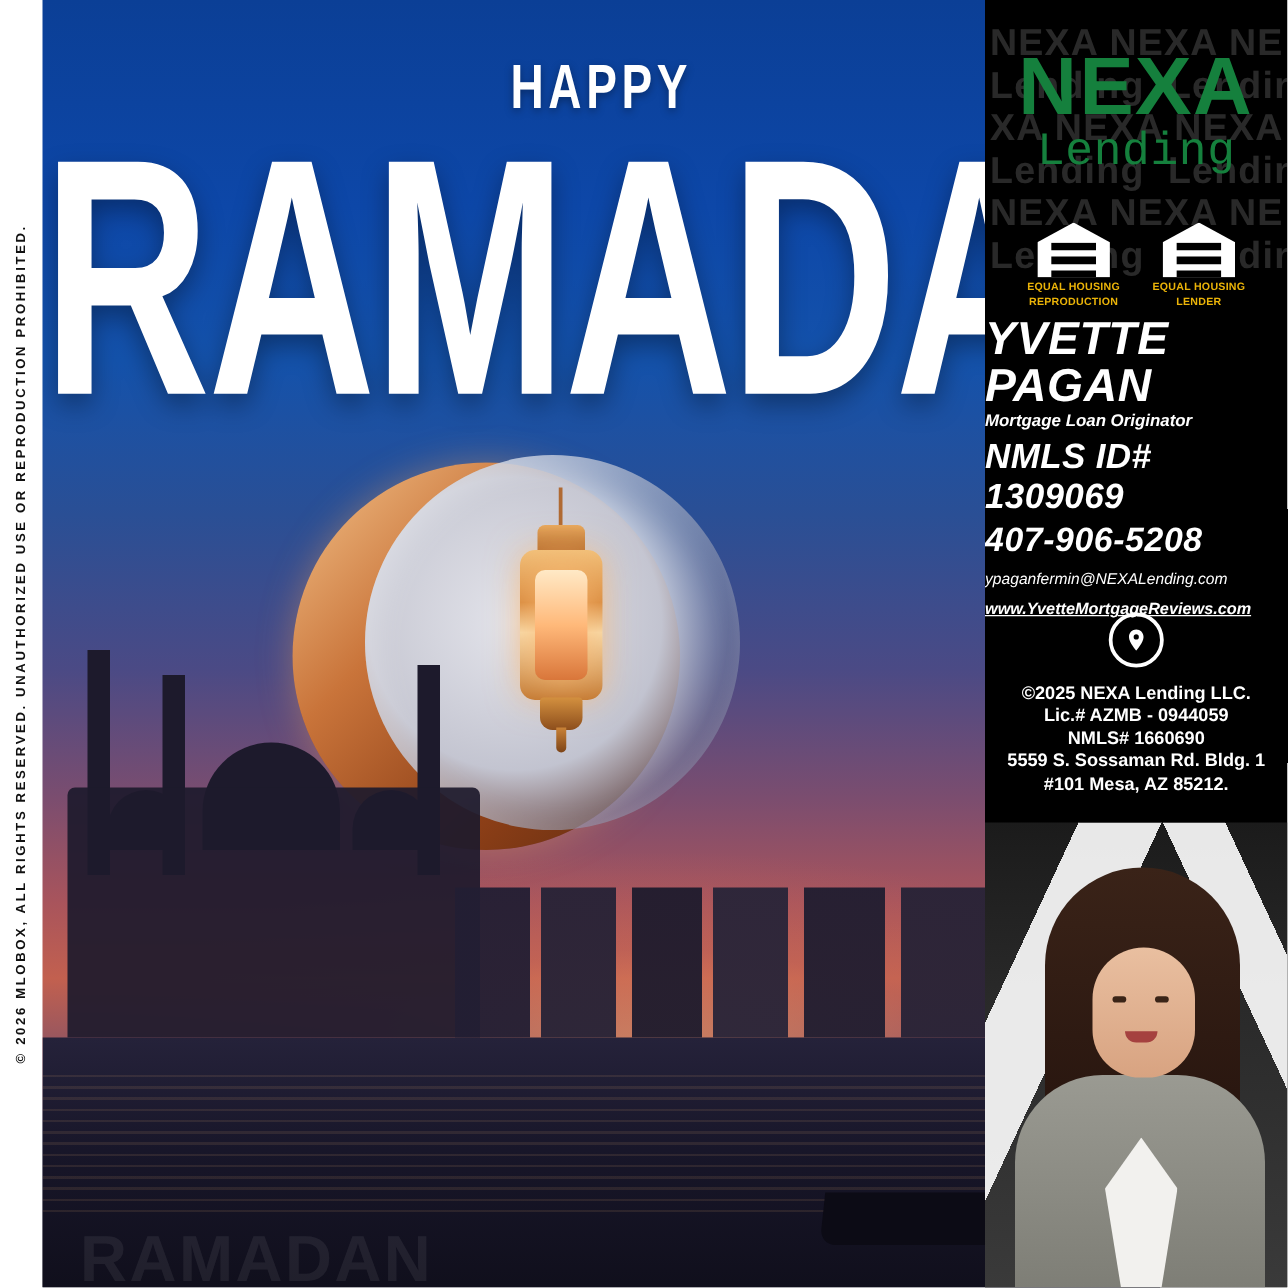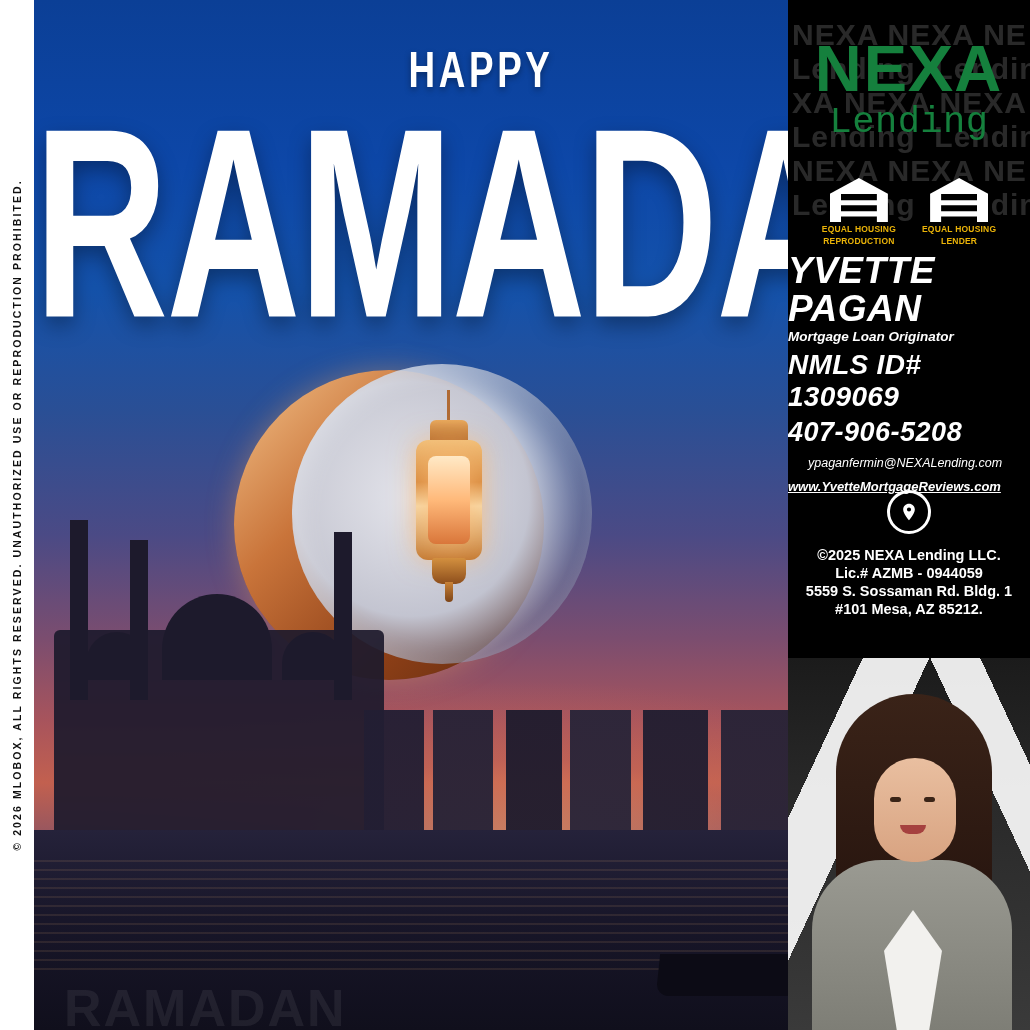--- a/index.html
+++ b/index.html
@@ -308,21 +308,21 @@
   .agent .title {
     font-size:13.5px; font-weight:bold; margin-top:2px;
   }
   .agent .nmls {
     font-size:28px; font-weight:900; margin-top:5px; letter-spacing:.3px;
   }
   .agent .phone {
     font-size:27px; font-weight:900; margin-top:4px; letter-spacing:.5px;
   }
   .agent .email {
-    font-size:12.5px; margin-top:8px;margin-left:20px;
+    font-size:12.5px; margin-top:8px;
   }
   .agent .web {
     font-size:13px; font-weight:bold; margin-top:9px; text-decoration:underline;
   }
 
   .pin {
     position:absolute; left:50%; top:490px; transform:translateX(-50%);
     width:44px; height:44px; border-radius:50%;
     border:3px solid #ffffff;
     display:flex; align-items:center; justify-content:center;
@@ -478,20 +478,21 @@
 
     <div class="pin">
       <svg viewBox="0 0 24 24" aria-hidden="true">
           <path d="M12 2C8.1 2 5 5.1 5 9c0 5.2 7 13 7 13s7-7.8 7-13c0-3.9-3.1-7-7-7zm0 9.5A2.5 2.5 0 1 1 12 6.5a2.5 2.5 0 0 1 0 5z" fill="#ffffff"></path>
         </svg>
     </div>
 
     <div class="legal">
       <div>©2025 NEXA Lending LLC.</div>
       <div>Lic.# AZMB - 0944059</div>
+      <div>NMLS# 1660690</div>
       <div>5559 S. Sossaman Rd. Bldg. 1</div>
       <div>#101 Mesa, AZ 85212.</div>
     </div>
 
     <div class="photo">
       <div class="bgwhite"></div>
       <div class="hair"></div>
       <div class="jacket"></div>
       <div class="shirt"></div>
       <div class="face"></div>

